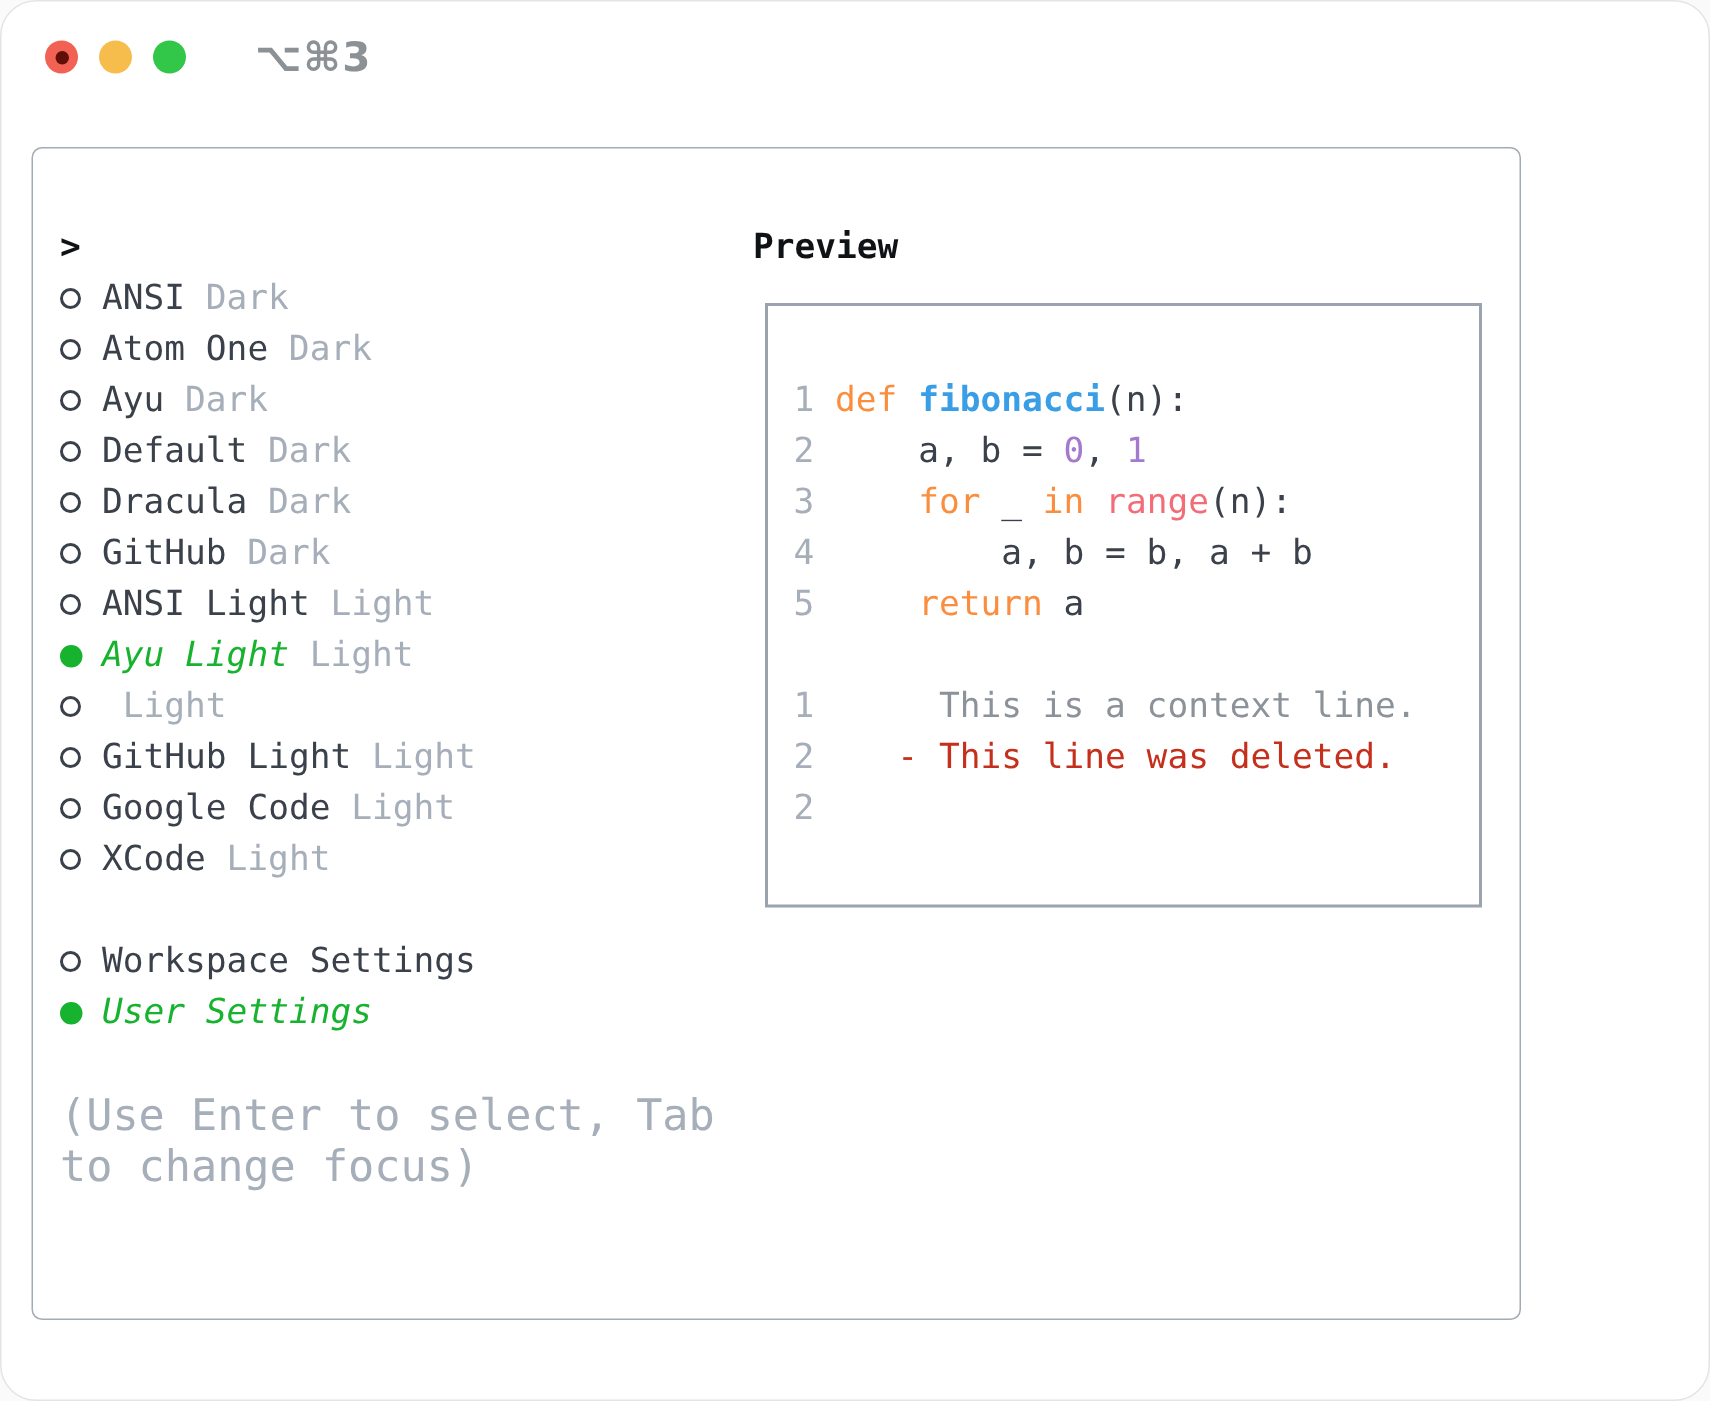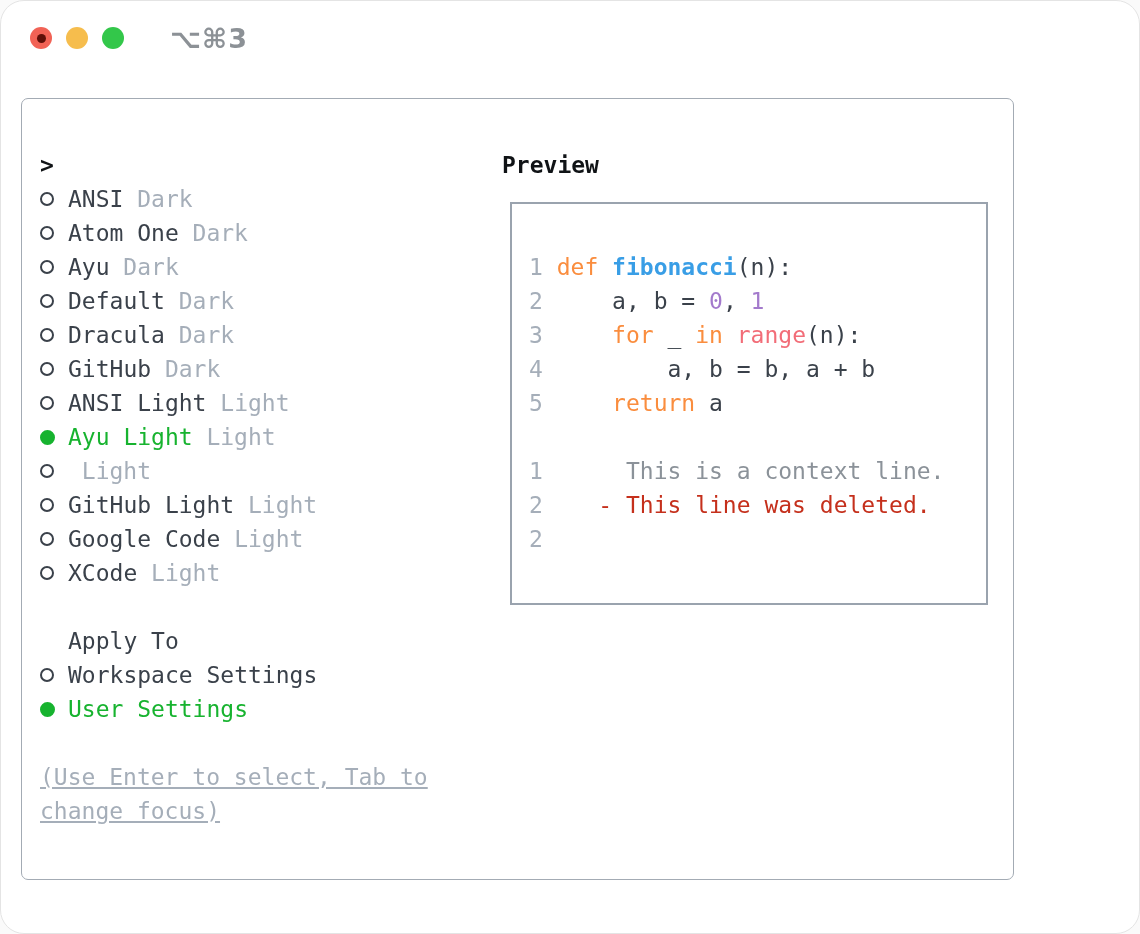--- a/index.html
+++ b/index.html
@@ -25,23 +25,23 @@
   }
   .left-col{width:462px;flex-shrink:0;}
   .right-col{flex:1;text-align:center;}
   .row{height:34px;display:flex;align-items:center;white-space:pre;font-size:23px;color:var(--text);}
   .row.blank{height:34px;}
   .marker{width:28px;flex-shrink:0;display:flex;align-items:center;}
   .prompt{font-weight:bold;color:var(--heading);font-size:23px;}
   .bold{font-weight:bold;color:var(--heading);}
   .radio{width:14px;height:14px;box-sizing:border-box;border:2.5px solid var(--text);border-radius:50%;}
   .radio.sel{background:var(--green);border-color:var(--green);width:15px;height:15px;}
-  .name.sel{color:var(--green);}
+  .name.sel{color:var(--green);font-style:italic;}
   .tag{color:var(--muted);margin-left:0.6em;}
-  .help{margin-top:34px;max-width:445px;font-size:23px;line-height:34px;color:var(--muted);white-space:normal;text-decoration:underline;}
+  .help{margin-top:34px;max-width:445px;font-size:29px;line-height:34px;color:var(--muted);white-space:normal;}
   
   .preview-box{
     margin-left:8px;margin-top:20px;width:478px;height:403px;box-sizing:border-box;
     border:2px solid var(--boxborder);padding:46px 8px 0 17px;background:#fff;
   }
   .code-line{height:34px;display:flex;align-items:center;white-space:pre;font-size:23px;}
   .c-num{color:var(--muted);}
   .c-plain{color:var(--text);}
   .c-kw{color:var(--orange);}
   .c-fn{color:var(--blue);font-weight:bold;}
@@ -81,24 +81,20 @@
           <div class="row"><span class="marker"><span class="radio"></span></span><span class="name">Dracula</span><span class="tag">Dark</span></div>
           <div class="row"><span class="marker"><span class="radio"></span></span><span class="name">GitHub</span><span class="tag">Dark</span></div>
           <div class="row"><span class="marker"><span class="radio"></span></span><span class="name">ANSI Light</span><span class="tag">Light</span></div>
           <div class="row"><span class="marker"><span class="radio sel"></span></span><span class="name sel">Ayu Light</span><span class="tag">Light</span></div>
           <div class="row"><span class="marker"><span class="radio"></span></span><span class="tag">Light</span></div>
           <div class="row"><span class="marker"><span class="radio"></span></span><span class="name">GitHub Light</span><span class="tag">Light</span></div>
           <div class="row"><span class="marker"><span class="radio"></span></span><span class="name">Google Code</span><span class="tag">Light</span></div>
           <div class="row"><span class="marker"><span class="radio"></span></span><span class="name">XCode</span><span class="tag">Light</span></div>
         </div>
       <div class="row blank"></div>
-      <div class="row">
-        <span class="marker"></span>
-        <span>Apply To</span>
-      </div>
       <div id="apply-options">
           <div class="row"><span class="marker"><span class="radio"></span></span><span class="name">Workspace Settings</span></div>
           <div class="row"><span class="marker"><span class="radio sel"></span></span><span class="name sel">User Settings</span></div>
         </div>
       <div class="help">(Use Enter to select, Tab to change focus)</div>
     </div>
 
     <div class="right-col">
       <div class="row">
         <span class="bold">Preview</span>

